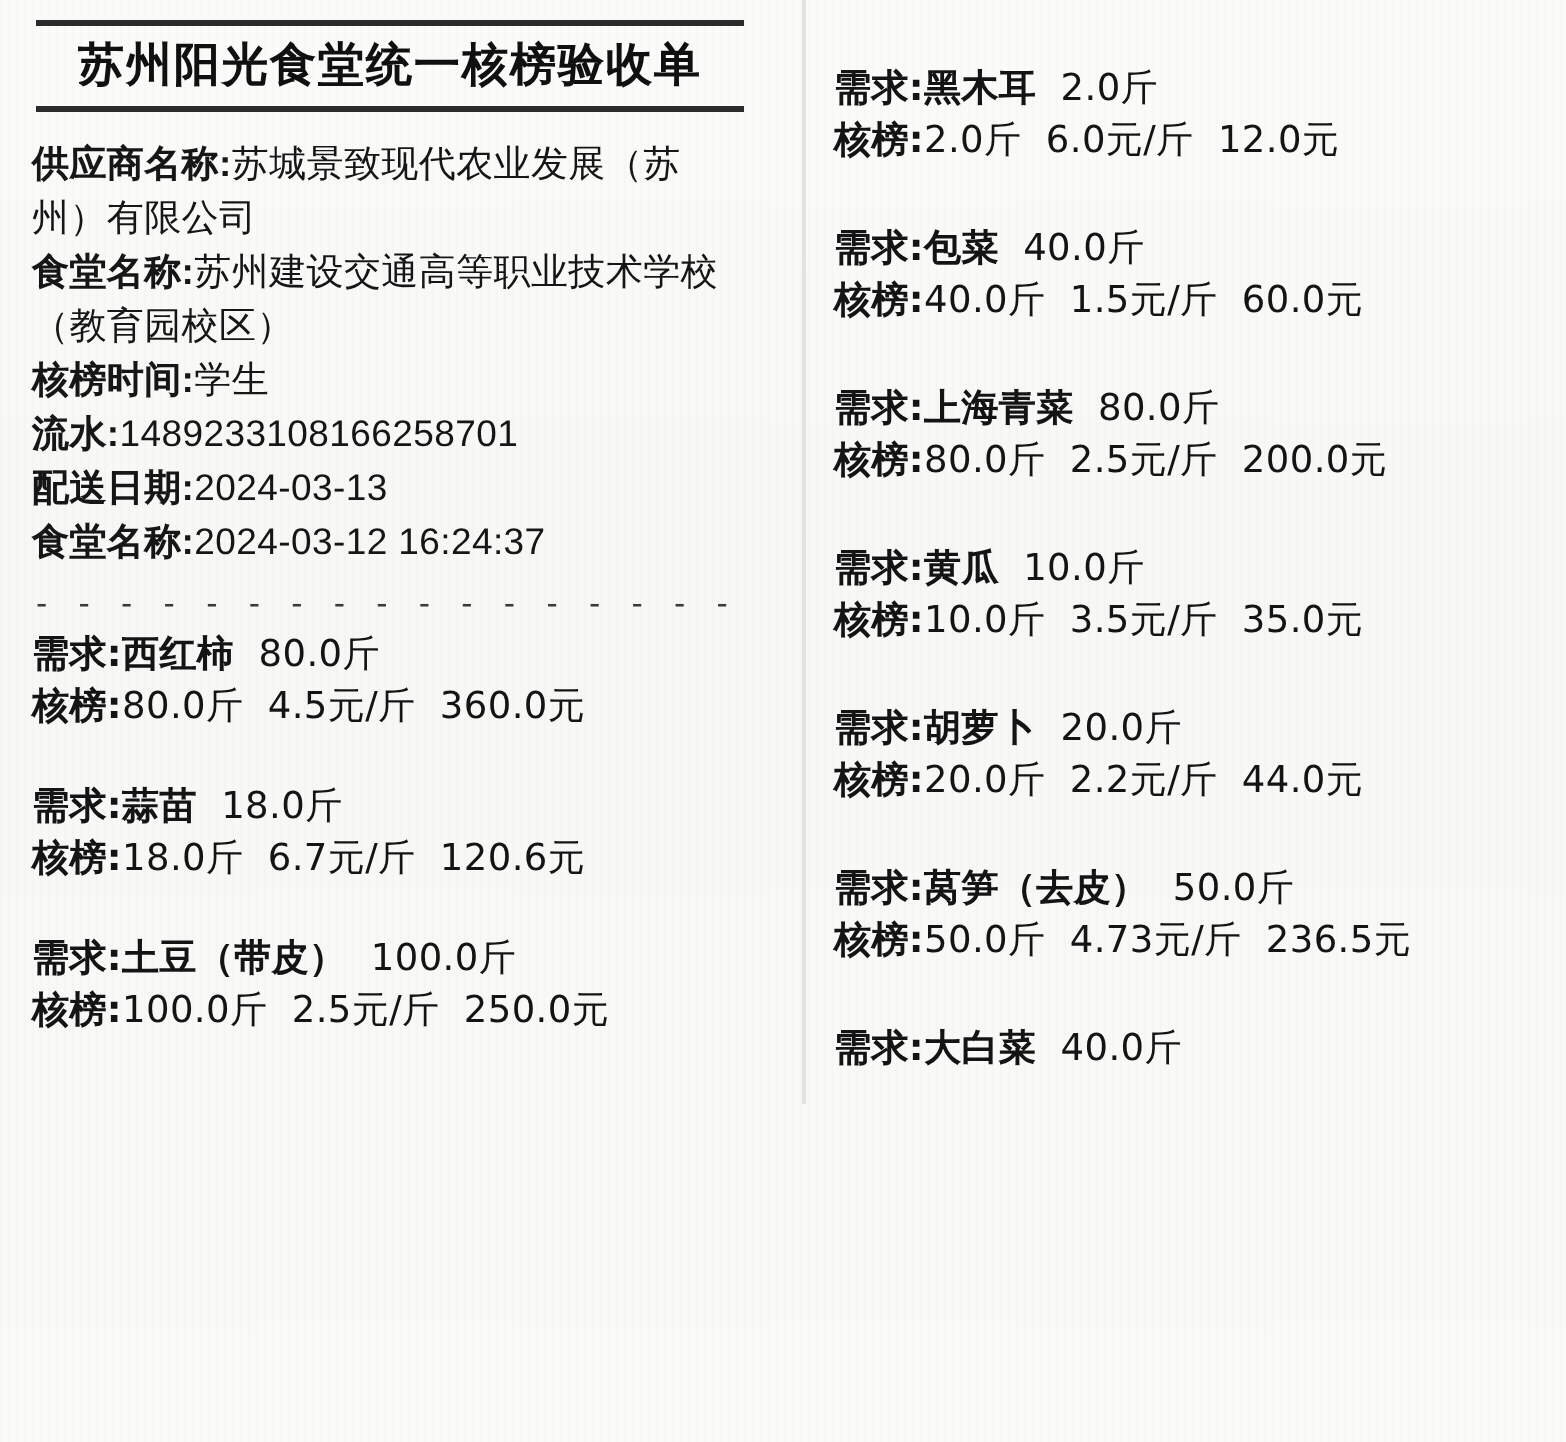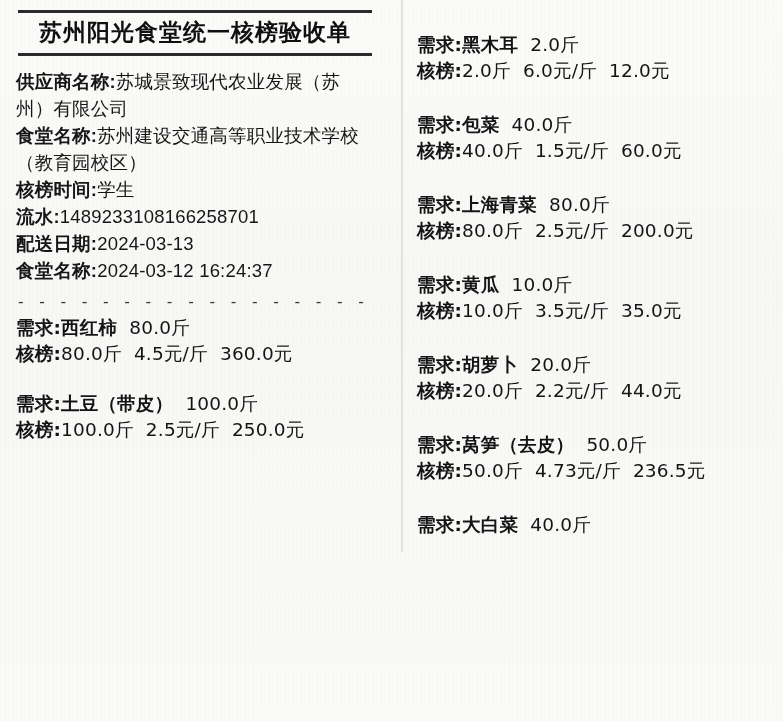--- a/index.html
+++ b/index.html
@@ -149,20 +149,28 @@
 
     <div class="item">
       <div class="line req">
         <span class="lbl">需求:</span><span class="name">西红柿</span>&nbsp;&nbsp;<span>80.0斤</span>
       </div>
       <div class="line chk">
         <span class="lbl">核榜:</span><span>80.0斤</span>&nbsp;&nbsp;<span>4.5元/斤</span>&nbsp;&nbsp;<span>360.0元</span>
       </div>
     </div>
 
+    <div class="item">
+      <div class="line req">
+        <span class="lbl">需求:</span><span class="name">蒜苗</span>&nbsp;&nbsp;<span>18.0斤</span>
+      </div>
+      <div class="line chk">
+        <span class="lbl">核榜:</span><span>18.0斤</span>&nbsp;&nbsp;<span>6.7元/斤</span>&nbsp;&nbsp;<span>120.6元</span>
+      </div>
+    </div>
 
     <div class="item">
       <div class="line req">
         <span class="lbl">需求:</span><span class="name">土豆（带皮）</span>&nbsp;&nbsp;<span>100.0斤</span>
       </div>
       <div class="line chk">
         <span class="lbl">核榜:</span><span>100.0斤</span>&nbsp;&nbsp;<span>2.5元/斤</span>&nbsp;&nbsp;<span>250.0元</span>
       </div>
     </div>
 

